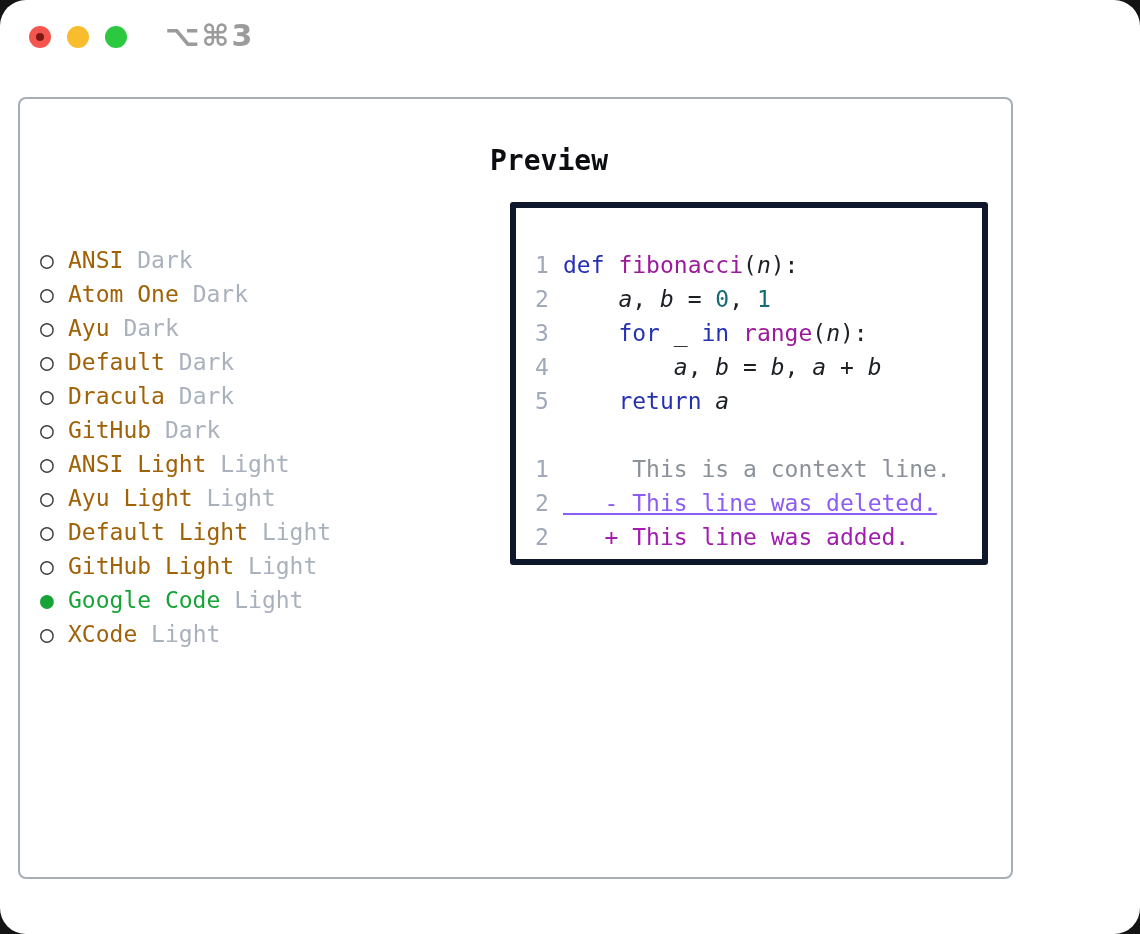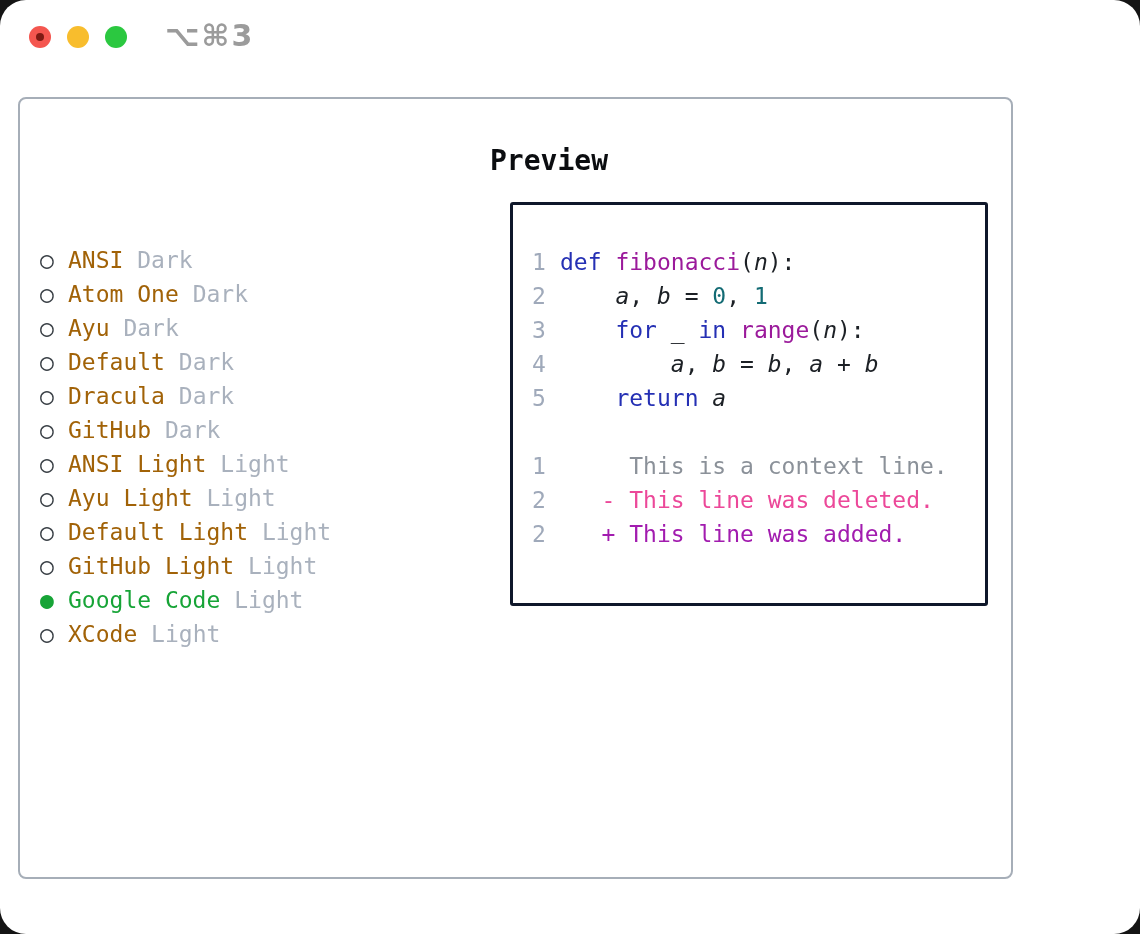--- a/index.html
+++ b/index.html
@@ -38,34 +38,34 @@
   .hdr .marker{color:#0b0d10;font-weight:bold;}
   .tname{color:#a16207;}
   .tvariant{color:#a9b1bd;}
   .sel{color:#17a437;}
   
   .preview-title{
     position:absolute;left:470px;top:45px;font-size:28px;line-height:34px;
     font-weight:bold;color:#0b0d10;
   }
   .preview-box{
-    position:absolute;left:490px;top:103px;width:478px;height:404px;
-    border:3px solid #0f172a;border-radius:3px;background:#fff;box-sizing:border-box;
+    position:absolute;left:490px;top:103px;width:478px;height:363px;
+    border:6px solid #0f172a;border-radius:3px;background:#fff;box-sizing:border-box;
     overflow:hidden;
   }
   .codewrap{padding:40px 0 0 19px;font-size:23px;line-height:34px;}
   .code-row{white-space:pre;height:34px;}
   .lnum{display:inline-block;width:28px;color:#9fa9ba;}
   .c-pl{color:#1c2025;}
   .c-kw{color:#2530b4;}
   .c-fn{color:#9b1a9b;}
   .c-num{color:#136b74;}
   .c-var{color:#1c2025;font-style:italic;}
   .c-ctx{color:#8b9199;}
-  .c-del{color:#ec4899;}
+  .c-del{color:#8b5cf6;text-decoration:underline;}
   .c-add{color:#a21caf;}
 </style>
 </head>
 <body>
 
 <div class="window">
 
   <div class="titlebar">
     <button class="tl-dot tl-red">
         <span class="inner"></span>

